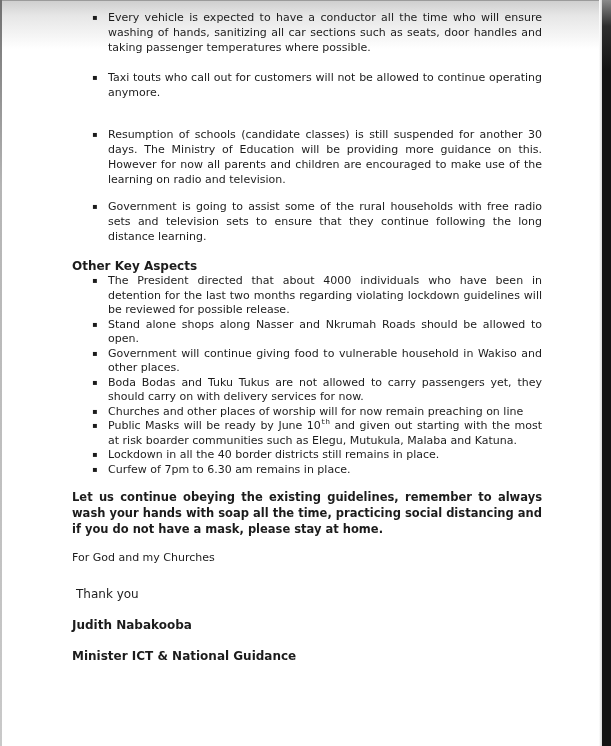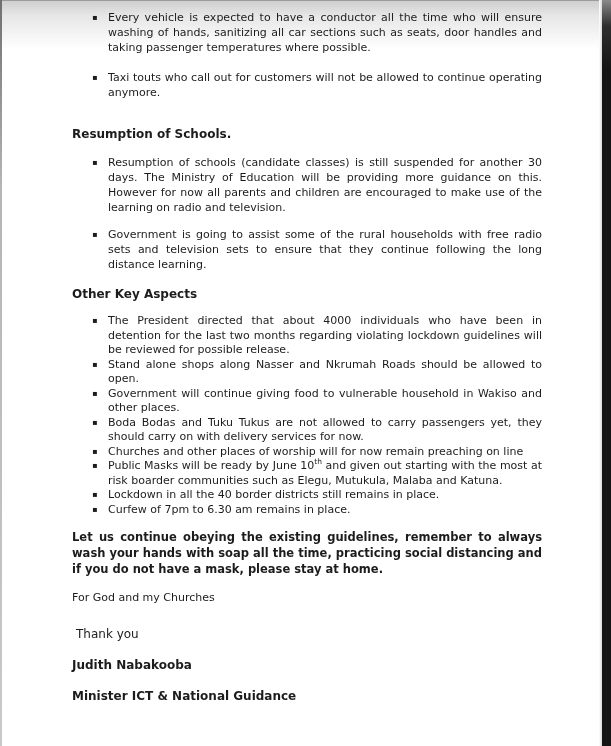--- a/index.html
+++ b/index.html
@@ -51,26 +51,26 @@
   .sec-transport { margin-bottom: 27px; }
   .sec-transport li + li { margin-top: 15px; }
 
   .heading {
     font-size: 12px; line-height: 15px; font-weight: bold; margin: 0;
   }
   .heading-schools { margin-bottom: 13px; }
   .sec-schools ul { margin-bottom: 15px; }
   .sec-schools li + li { margin-top: 12px; }
 
-  .heading-other { margin-bottom: 12px; }
+  .heading-other { margin-bottom: 0; }
   .sec-other ul { margin-bottom: 12px; }
   .sec-other li { line-height: 14.5px; }
   .sec-other li::before { line-height: 14.5px; }
 
-  sup { font-size: 7.5px; line-height: 0; }
+  sup { font-size: 7.5px; line-height: 0; font-family: Liberation Mono, monospace; }
 
   .closing {
     font-weight: bold; font-size: 11.5px; line-height: 16px;
     text-align: justify; margin: 0 0 13px 0;
   }
   .motto  { font-size: 11px; line-height: 15px; margin: 0 0 22px 0; }
   .thanks { font-weight: normal; font-size: 12px; line-height: 15px; margin: 0 0 16px 4px; }
   .name   { font-weight: bold; font-size: 12px; line-height: 15px; margin: 0 0 16px 0; }
   .title  { font-weight: bold; font-size: 12px; line-height: 15px; margin: 0; }
 </style>
@@ -86,21 +86,20 @@
   <div class="content">
 
     <div class="sec-transport">
       <ul>
         <li><span>Every vehicle is expected to have a conductor all the time who will ensure washing of hands, sanitizing all car sections such as seats, door handles and taking passenger temperatures where possible.</span></li>
         <li><span>Taxi touts who call out for customers will not be allowed to continue operating anymore.</span></li>
       </ul>
     </div>
 
     <div class="sec-schools">
-      <p class="heading heading-schools">Resumption of Schools.</p>
       <ul>
         <li><span>Resumption of schools (candidate classes) is still suspended for another 30 days. The Ministry of Education will be providing more guidance on this. However for now all parents and children are encouraged to make use of the learning on radio and television.</span></li>
         <li><span>Government is going to assist some of the rural households with free radio sets and television sets to ensure that they continue following the long distance learning.</span></li>
       </ul>
     </div>
 
     <div class="sec-other">
       <p class="heading heading-other">Other Key Aspects</p>
       <ul>
         <li><span>The President directed that about 4000 individuals who have been in detention for the last two months regarding violating lockdown guidelines will be reviewed for possible release.</span></li>

